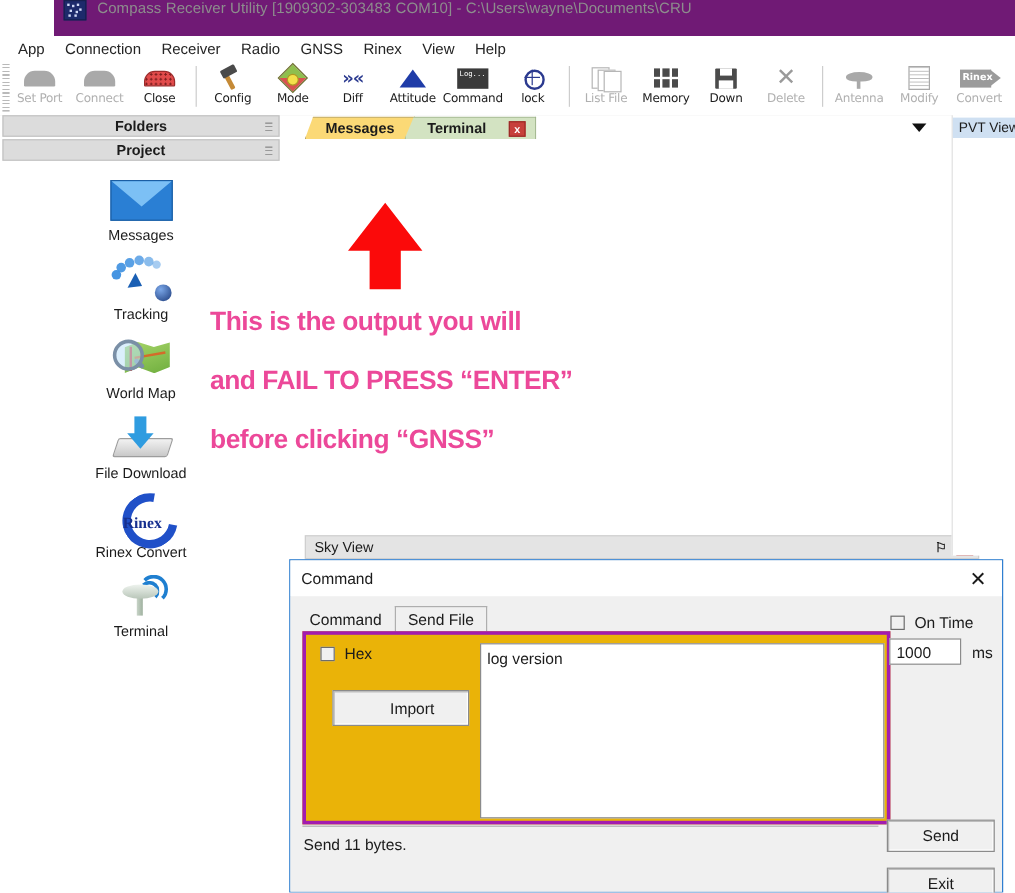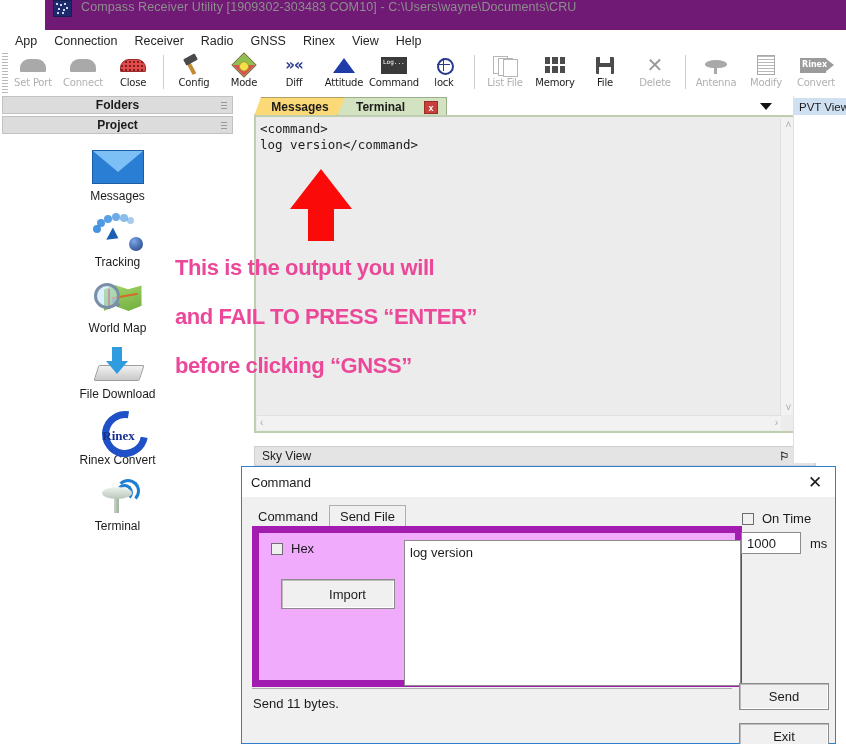--- a/index.html
+++ b/index.html
@@ -338,21 +338,21 @@
     height: 22px; padding: 0 10px; display: flex; align-items: center;
     font-size: 13px; color: #1b1b1b; background: #f0f0f0;
     border: 1px solid #aeaeae; border-bottom: none; box-sizing: border-box;
     cursor: default;
   }
   .dlg-tab.active { border-color: transparent; border-left:none; border-top:none;
                     font-weight: normal; padding-left: 6px; }
 
   .group-box {
     position: absolute; left: 10px; top: 29px; width: 490px; height: 161px;
-    border: 7px solid #a21caf; background: #f0abfc; box-sizing: border-box;
+    border: 3px solid #a21caf; background: #eab308; box-sizing: border-box;
   }
   .chk-row { position: absolute; left: 12px; top: 8px; display: flex; align-items: center; }
   .chkbox { width: 12px; height: 12px; border: 1px solid #6d6d6d; background: #f0f0f0;
             box-sizing: border-box; }
   .chk-lbl { font-size: 13px; color: #1b1b1b; margin-left: 8px; }
   .btn {
     background: #f0f0f0; border: 1px solid #8b8b8b;
     box-shadow: 1px 1px 0 #bdbdbd inset, -1px -1px 0 #ffffff inset;
     display: flex; align-items: center; justify-content: center;
     font-size: 13px; color: #1b1b1b; cursor: default; box-sizing: border-box;
@@ -502,21 +502,21 @@
             <i></i>
             <i></i>
           </div>
       </div>
       <div class="tb-label">Memory</div>
     </div>
     <div class="tb-btn">
       <div class="tb-icon">
           <div class="sh-save"></div>
         </div>
-      <div class="tb-label">File</div>
+      <div class="tb-label">Down</div>
     </div>
     <div class="tb-btn disabled">
       <div class="tb-icon">
           <span class="sh-x">✕</span>
         </div>
       <div class="tb-label">Delete</div>
     </div>
 
     <div class="tb-sep"></div>
 
@@ -644,32 +644,20 @@
       </div>
       <div class="tab tab-terminal">
         <span>Terminal</span>
         <div class="tab-close">x</div>
       </div>
       <div class="tab-dropdown">
         <span class="caret-down"></span>
       </div>
     </div>
 
-    <div class="term-panel">
-      <div class="term-text">&lt;command&gt;
-log version&lt;/command&gt;</div>
-      <div class="vscroll">
-        <span class="sc-arrow">˄</span>
-        <span class="sc-arrow">˅</span>
-      </div>
-      <div class="hscroll">
-        <span class="sc-arrow">‹</span>
-        <span class="sc-arrow">›</span>
-      </div>
-    </div>
 
     <div class="term-outer-scroll">
       <span class="sc-arrow">˄</span>
       <span class="sc-arrow">˅</span>
     </div>
 
     <div class="skyview-bar">
       <span class="lbl">Sky View</span>
       <span class="sv-pin">⚐</span>
       <span class="sv-close">x</span>

